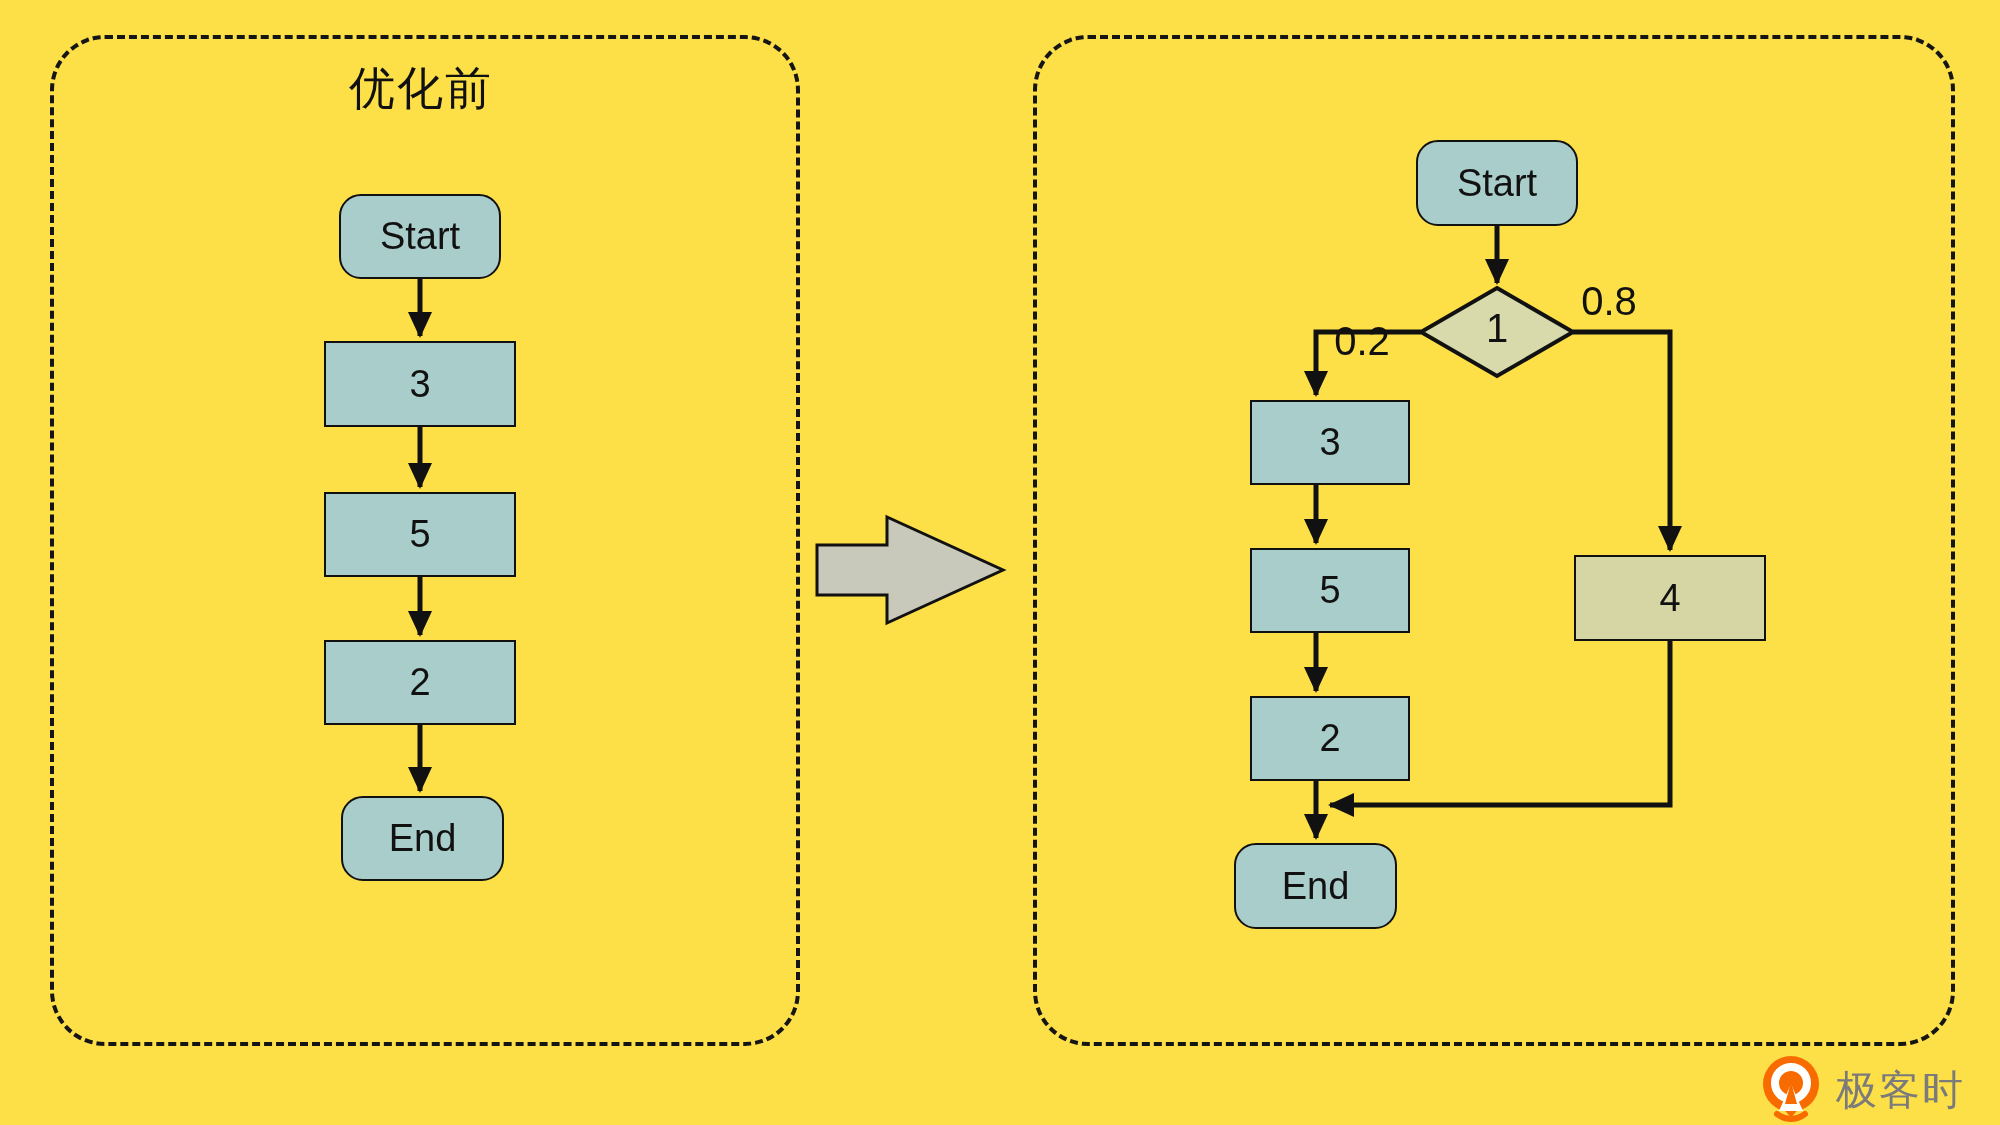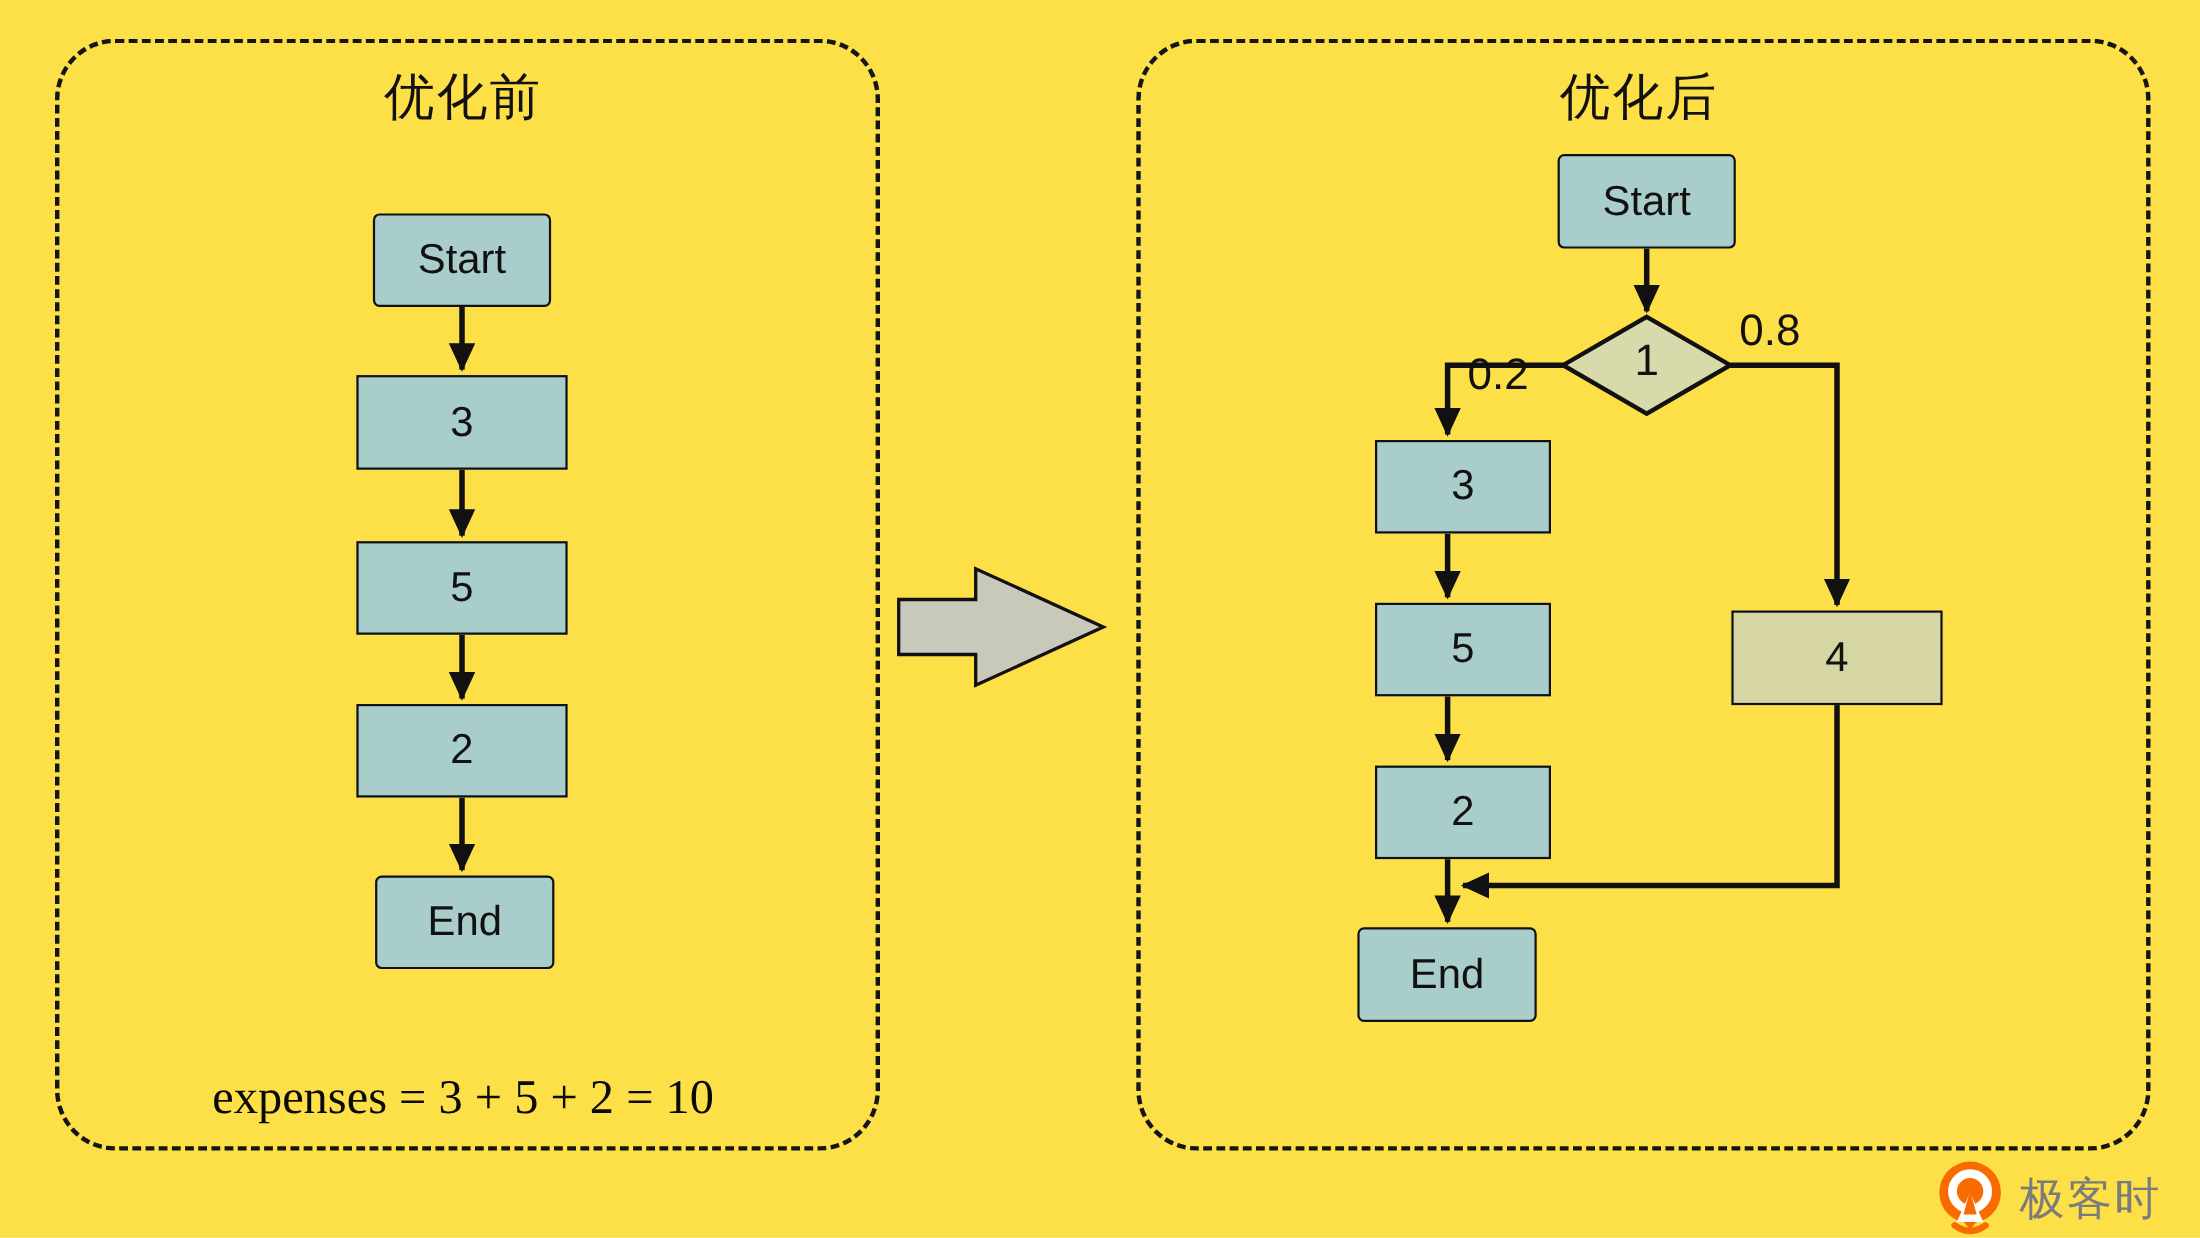--- a/index.html
+++ b/index.html
@@ -30,21 +30,21 @@
     box-sizing:border-box;
     border:2px solid #111;
     display:flex;
     align-items:center;
     justify-content:center;
     font-size:38px;
     color:#111;
   }
   .teal{background:#a9cdca;}
   .khaki{background:#d5d6a3;}
-  .pill{border-radius:6px;}
+  .pill{border-radius:22px;}
   .svg-layer{
     position:absolute;
     left:0;top:0;
     pointer-events:none;
   }
   .branch-label{
     position:absolute;
     width:80px;
     text-align:center;
     font-size:40px;
@@ -114,24 +114,22 @@
   <div class="node teal" style="left:324px;top:492px;width:192px;height:85px;">
     <span>5</span>
   </div>
   <div class="node teal" style="left:324px;top:640px;width:192px;height:85px;">
     <span>2</span>
   </div>
   <div class="node teal pill" style="left:341px;top:796px;width:163px;height:85px;">
     <span>End</span>
   </div>
 
-  <div class="formula" style="left:50px;top:972px;width:742px;">expenses = 3 + 5 + 2 = 10</div>
 
   <div class="panel" style="left:1033px;top:35px;width:914px;height:1003px;"></div>
-  <div class="panel-title" style="left:1033px;top:58px;width:914px;">优化后</div>
 
   <div class="node teal pill" style="left:1416px;top:140px;width:162px;height:86px;">
     <span>Start</span>
   </div>
 
   <div class="diamond-label">1</div>
   <div class="branch-label" style="left:1322px;top:279px;margin-top:40px;">0.2</div>
   <div class="branch-label" style="left:1569px;top:279px;">0.8</div>
 
   <div class="node teal" style="left:1250px;top:400px;width:160px;height:85px;">

